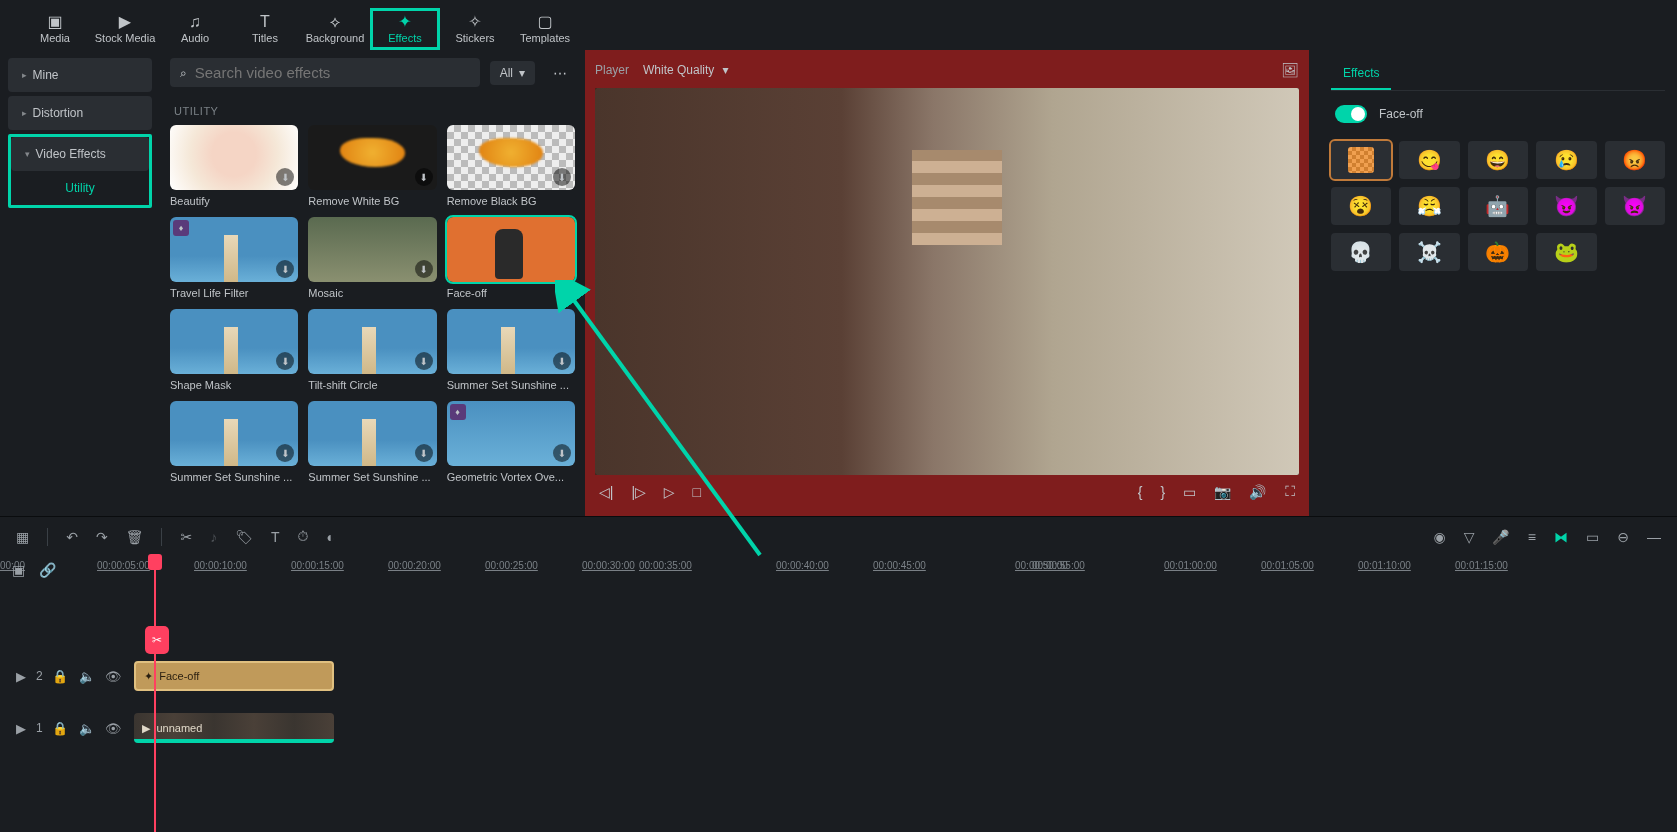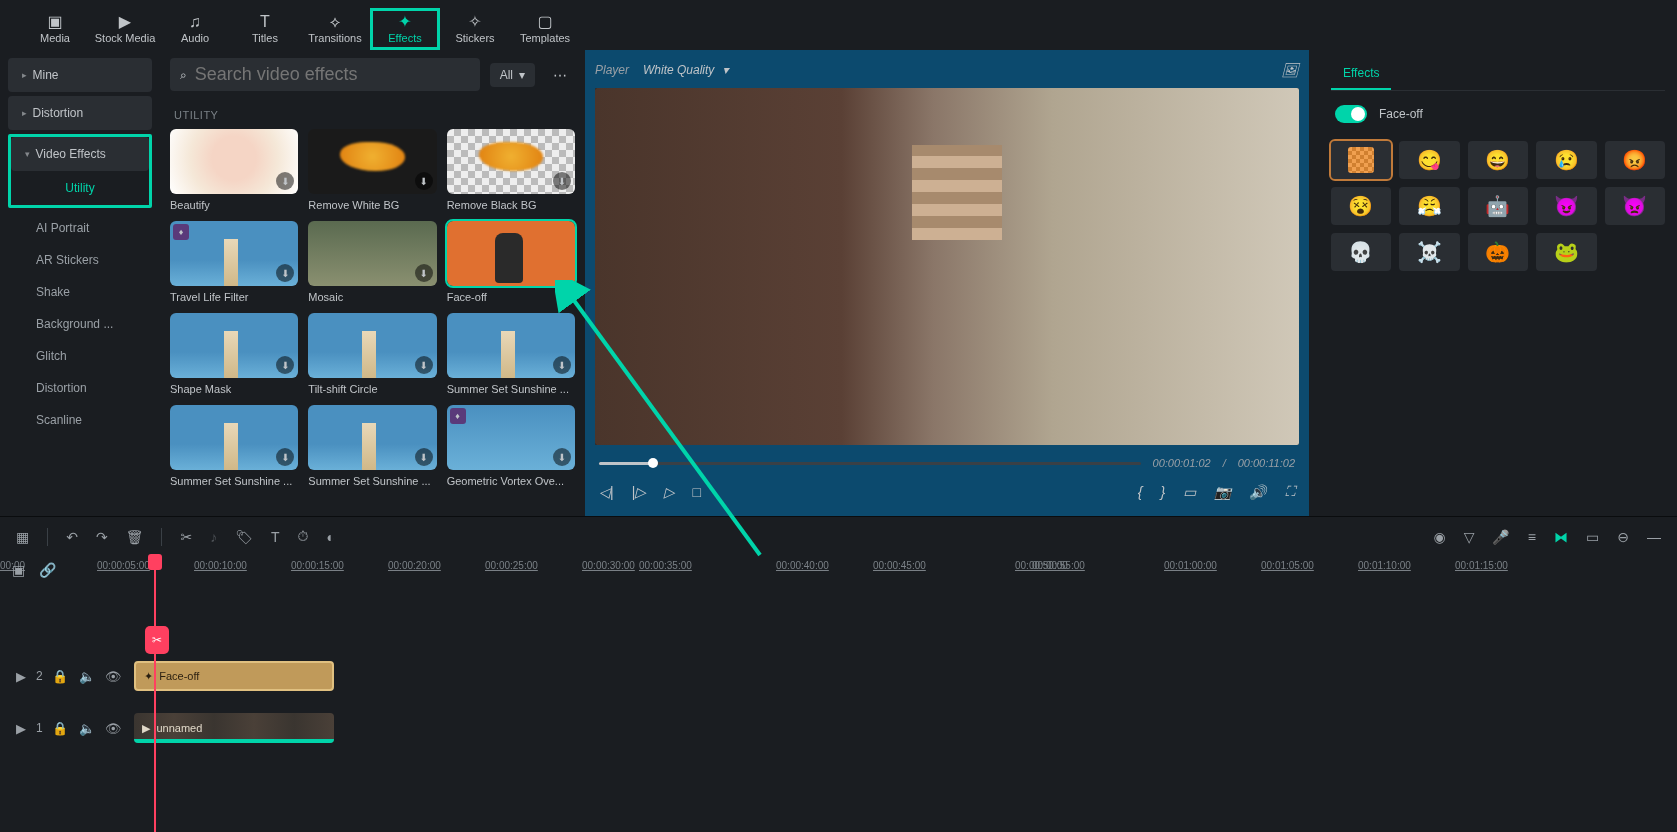--- a/index.html
+++ b/index.html
@@ -19,34 +19,34 @@
 .side-item.mine, .side-item.rec { background:#2a2e33; margin-bottom:4px; }
 .side-group { border:3px solid #00d4aa; border-radius:2px; margin-bottom:4px; }
 .side-item.veff { background:#2a2e33; }
 .side-item.util { color:#00d4aa; text-align:center; justify-content:center; }
 .side-sub { padding:9px 14px 9px 28px; font-size:12px; color:#9aa0a6; cursor:pointer; }
 .side-chevron { font-size:9px; opacity:.6; }
 
 .mid-col { width:425px; background:#1a1d21; padding:0 10px; position:relative; }
 .mid-head { display:flex; align-items:center; gap:10px; padding:8px 0; }
 .search-wrap { flex:1; display:flex; align-items:center; background:#2a2e33; border-radius:4px; padding:6px 10px; gap:8px; }
-.search-wrap input { background:none; border:none; outline:none; color:#84cc16; font-size:18px; flex:1; }
+.search-wrap input { background:none; border:none; outline:none; color:#84cc16; font-size:15px; flex:1; }
 .dropdown { background:#2a2e33; padding:5px 10px; border-radius:4px; display:flex; align-items:center; gap:6px; font-size:12px; cursor:pointer; }
 .more-dots { padding:5px 8px; cursor:pointer; font-size:14px; }
 .section-label { font-size:11px; color:#7a8086; padding:10px 4px 8px; letter-spacing:.5px; }
 .fx-grid { display:grid; grid-template-columns:repeat(3,1fr); gap:10px; }
 .fx-item { cursor:pointer; }
 .fx-thumb { width:100%; height:65px; border-radius:6px; position:relative; background:#3a4046; overflow:hidden; }
 .fx-thumb.selected { outline:2px solid #00d4aa; }
 .fx-name { font-size:11px; color:#c0c4c8; padding-top:5px; white-space:nowrap; overflow:hidden; text-overflow:ellipsis; }
 .dl-badge { position:absolute; bottom:4px; right:4px; width:18px; height:18px; background:rgba(0,0,0,.5); border-radius:50%; display:flex; align-items:center; justify-content:center; font-size:10px; }
 .gem-badge { position:absolute; top:3px; left:3px; width:16px; height:16px; background:#5a3a7a; border-radius:3px; display:flex; align-items:center; justify-content:center; font-size:9px; }
 .page-nav { position:absolute; bottom:6px; left:110px; background:#2a2e33; width:26px; height:20px; border-radius:3px; display:flex; align-items:center; justify-content:center; font-size:10px; cursor:pointer; }
 
-.player-col { flex:1; background:#0c4a6e; padding:8px 10px; display:flex; flex-direction:column;font-style:italic; }
+.player-col { flex:1; background:#7f1d1d; padding:8px 10px; display:flex; flex-direction:column; }
 .player-head { display:flex; align-items:center; gap:14px; padding:4px 0 10px; }
 .player-head .lbl { font-size:12px; color:#9aa0a6; }
 .quality-dd { display:flex; align-items:center; gap:8px; font-size:12px; cursor:pointer; }
 .snap-ico { margin-left:auto; font-size:14px; cursor:pointer; }
 .preview { flex:1; background:#000; border-radius:2px; position:relative; overflow:hidden; display:flex; align-items:center; justify-content:center; }
 .preview-inner { width:100%; height:100%; background:linear-gradient(90deg,#4a352b 0%,#5a4035 35%,#8a7668 48%,#b0a590 65%,#d0c8b8 100%); position:relative; }
 .face-px { position:absolute; top:16%; left:45%; width:90px; height:95px; background:
   repeating-linear-gradient(0deg,#c0a890 0 12px,#a08870 12px 24px),
   repeating-linear-gradient(90deg,transparent 0 12px,rgba(0,0,0,.15) 12px 24px);
   filter:contrast(1.2); }
@@ -123,21 +123,21 @@
     <div class="top-tab">
       <span class="ico">♫</span>
       <span>Audio</span>
     </div>
     <div class="top-tab">
       <span class="ico">T</span>
       <span>Titles</span>
     </div>
     <div class="top-tab">
       <span class="ico">⟡</span>
-      <span>Transitions</span>
+      <span>Background</span>
     </div>
     <div class="top-tab active highlight-box">
       <span class="ico">✦</span>
       <span>Effects</span>
     </div>
     <div class="top-tab">
       <span class="ico">✧</span>
       <span>Stickers</span>
     </div>
     <div class="top-tab">
@@ -159,29 +159,20 @@
       </div>
     <div class="side-group">
       <div class="side-item veff">
           <span class="side-chevron">▾</span>
           <span>Video Effects</span>
         </div>
       <div class="side-item util">
           <span>Utility</span>
         </div>
     </div>
-    <div id="sideSubs">
-        <div class="side-sub">AI Portrait</div>
-        <div class="side-sub">AR Stickers</div>
-        <div class="side-sub">Shake</div>
-        <div class="side-sub">Background ...</div>
-        <div class="side-sub">Glitch</div>
-        <div class="side-sub">Distortion</div>
-        <div class="side-sub">Scanline</div>
-      </div>
     <div class="page-nav">‹</div>
   </div>
 
   <div class="mid-col">
     <div class="mid-head">
       <div class="search-wrap">
         <span>⌕</span>
         <input placeholder="Search video effects" style="">
       </div>
       <div class="dropdown">
@@ -273,29 +264,20 @@
       <div class="quality-dd">
           <span>White Quality</span>
           <span>▾</span>
         </div>
       <span class="snap-ico">🖼</span>
     </div>
     <div class="preview">
       <div class="preview-inner">
           <div class="face-px"></div>
         </div>
-    </div>
-    <div class="player-seek">
-      <div class="seek-track">
-          <div class="seek-fill"></div>
-          <div class="seek-thumb"></div>
-        </div>
-      <span>00:00:01:02</span>
-      <span>/</span>
-      <span>00:00:11:02</span>
     </div>
     <div class="player-ctrls">
       <span class="pc-ico">◁|</span>
       <span class="pc-ico">|▷</span>
       <span class="pc-ico">▷</span>
       <span class="pc-ico">□</span>
       <div class="pc-spacer"></div>
       <span class="pc-ico">{</span>
       <span class="pc-ico">}</span>
       <span class="pc-ico">▭</span>

